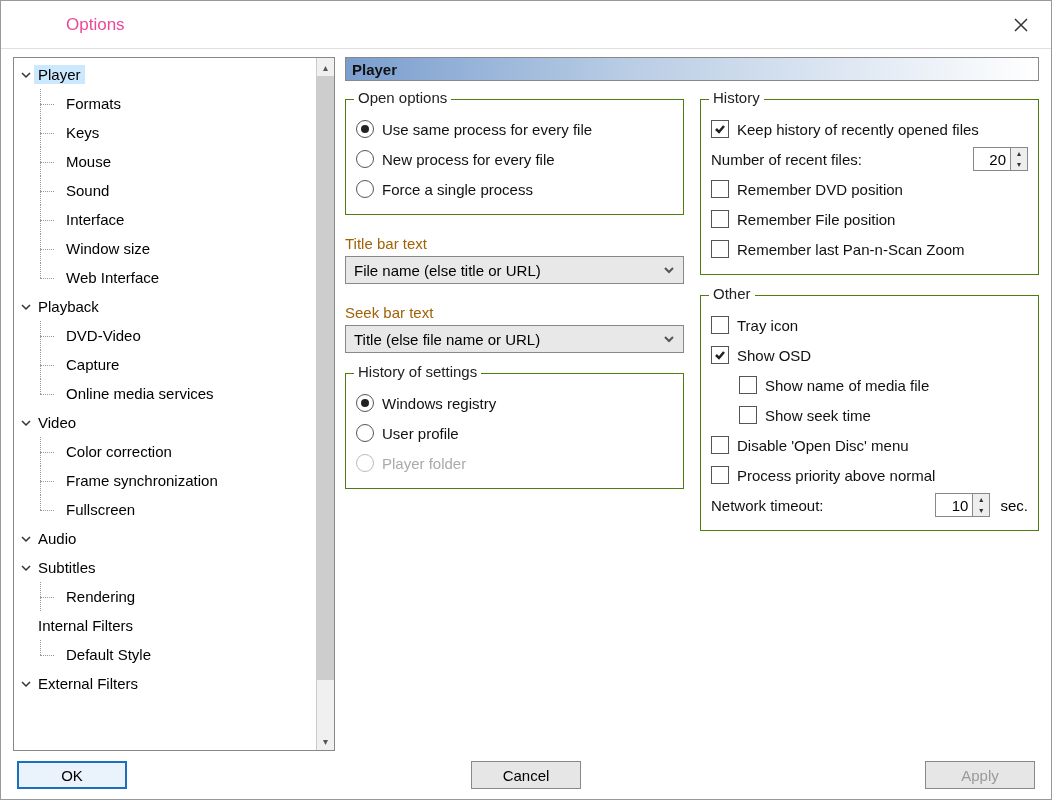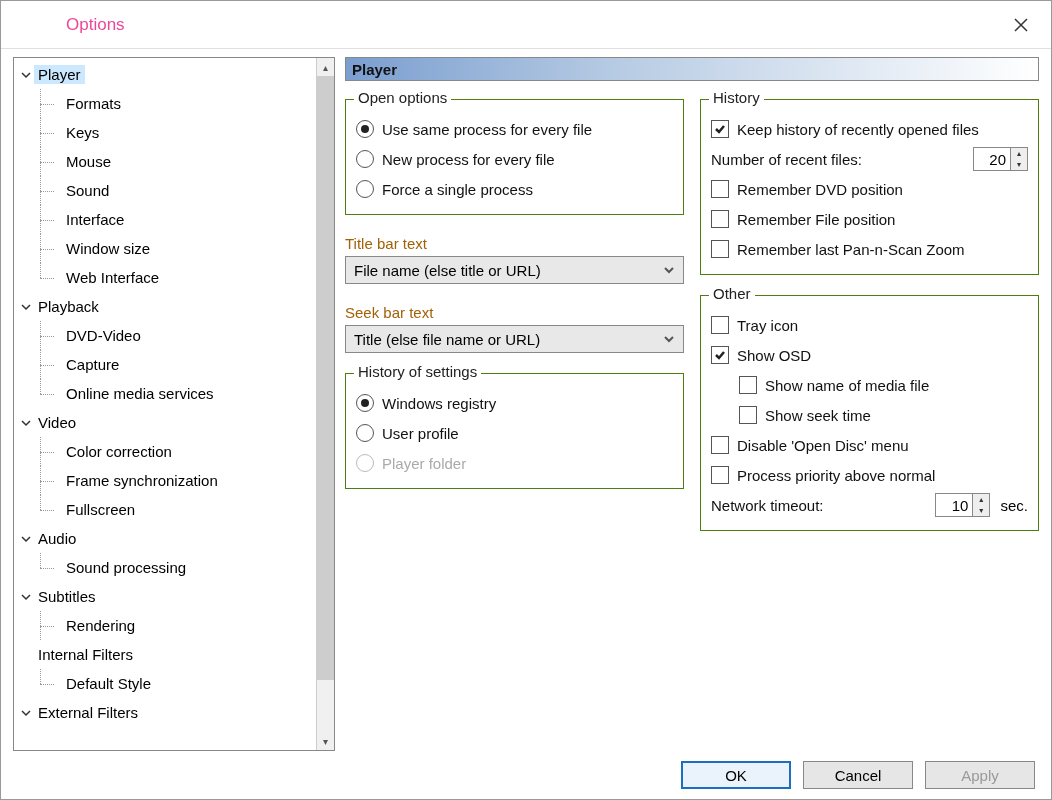--- a/index.html
+++ b/index.html
@@ -196,21 +196,21 @@
   height: 12px; width: 16px;
   background: #eee;
   display:flex; align-items:center; justify-content:center;
   font-size:8px; color:#333;
 }
 .row-between { display:flex; align-items:center; justify-content: space-between; min-height:30px; }
 .indent { margin-left: 28px; }
 .footer {
   height: 48px;
   display: flex;
-  justify-content: flex-end;
+  justify-content: space-between;
   align-items: center;
   gap: 12px;
   padding: 0 16px;
 }
 .btn {
   width: 110px; height: 28px;
   border: 1px solid #888;
   background: #e6e6e6;
   display: flex; align-items: center; justify-content: center;
   cursor: pointer;
@@ -323,25 +323,20 @@
           <span class="tline"></span>
           <span class="label">Fullscreen</span>
         </div>
         <div class="node">
           <span class="toggle">
             <svg viewBox="0 0 10 10">
               <path d="M1 3 L5 7 L9 3" fill="none" stroke="#333" stroke-width="1.5"></path>
             </svg>
           </span>
           <span class="label">Audio</span>
-        </div>
-        <div class="node last">
-          <span class="spacer"></span>
-          <span class="tline"></span>
-          <span class="label">Sound processing</span>
         </div>
         <div class="node">
           <span class="toggle">
             <svg viewBox="0 0 10 10">
               <path d="M1 3 L5 7 L9 3" fill="none" stroke="#333" stroke-width="1.5"></path>
             </svg>
           </span>
           <span class="label">Subtitles</span>
         </div>
         <div class="node">

